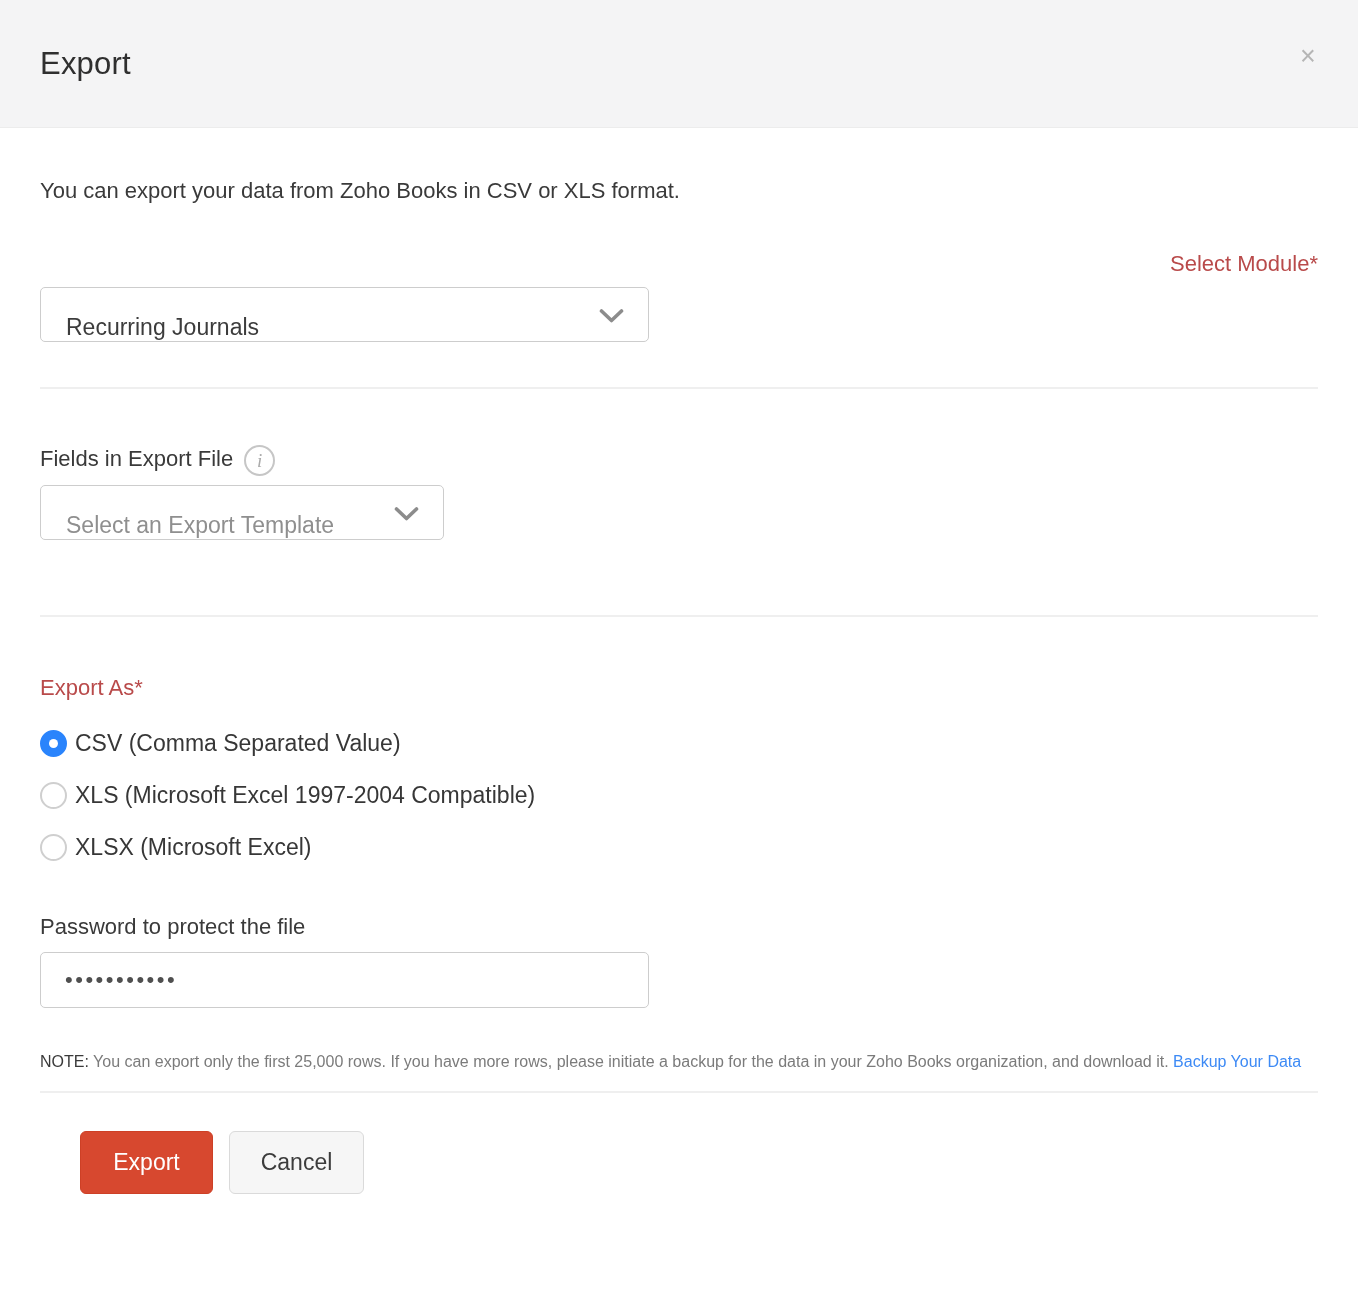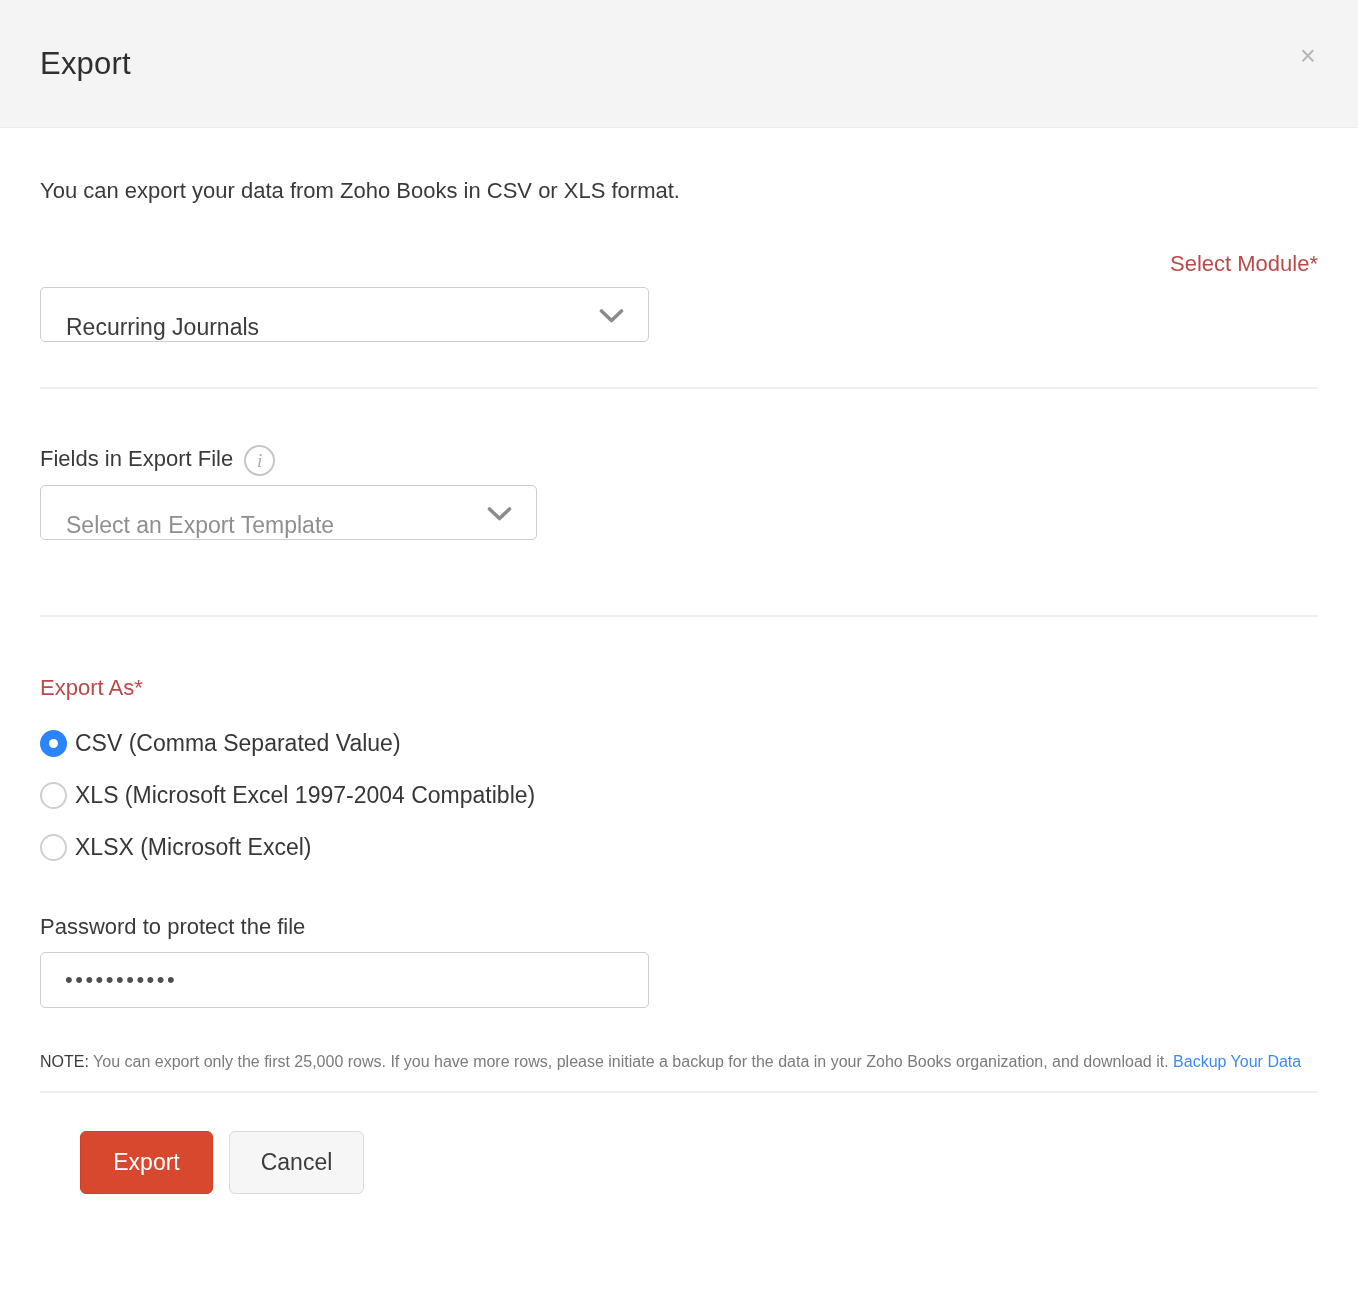--- a/index.html
+++ b/index.html
@@ -87,21 +87,21 @@
     border: 1px solid #cdcdcd;
     border-radius: 5px;
     background: #fff;
     display: flex;
     align-items: flex-end;
     padding: 0 25px;
     cursor: pointer;
     position: relative;
   }
   .select-module { margin-top: 9px; width: 609px; }
-  .select-template { margin-top: 8px; width: 497px; }
+  .select-template { margin-top: 8px; width: 404px; }
   .select-value { font-size: 23px; color: #3c3c3c; }
   .select-value.placeholder { color: #8f8f8f; }
   .chevron { position: absolute; right: 24px; top: 20px; }
 
   .divider { height: 2px; background: #efefef; }
   .divider-1 { margin-top: 45px; }
   .divider-2 { margin-top: 75px; }
   .divider-3 { margin-top: 9px; }
 
   

